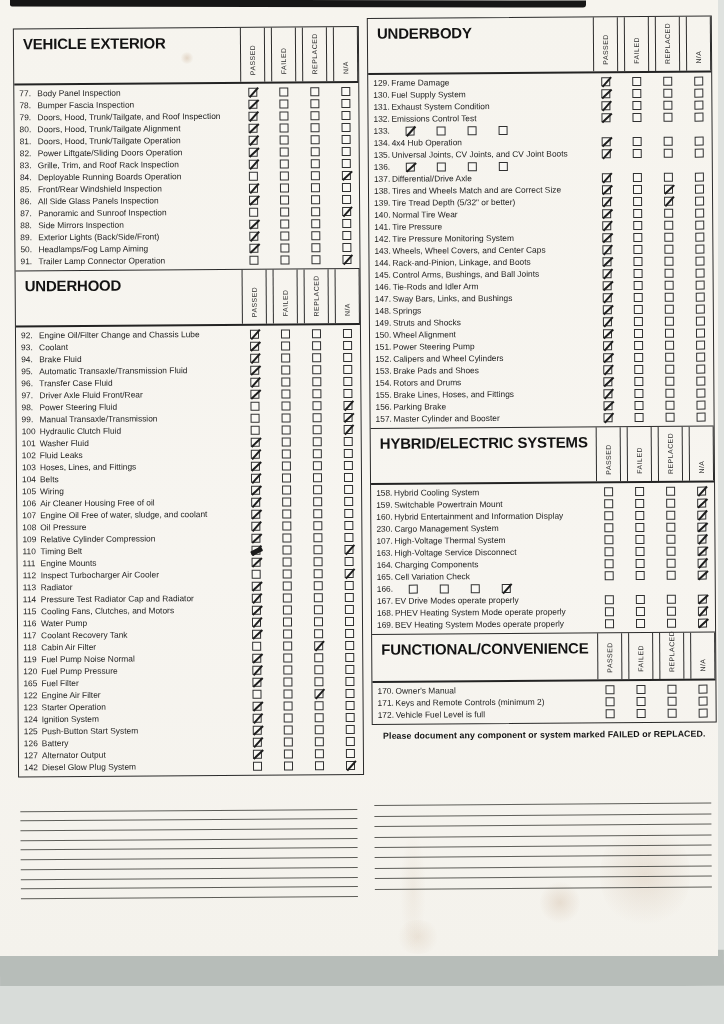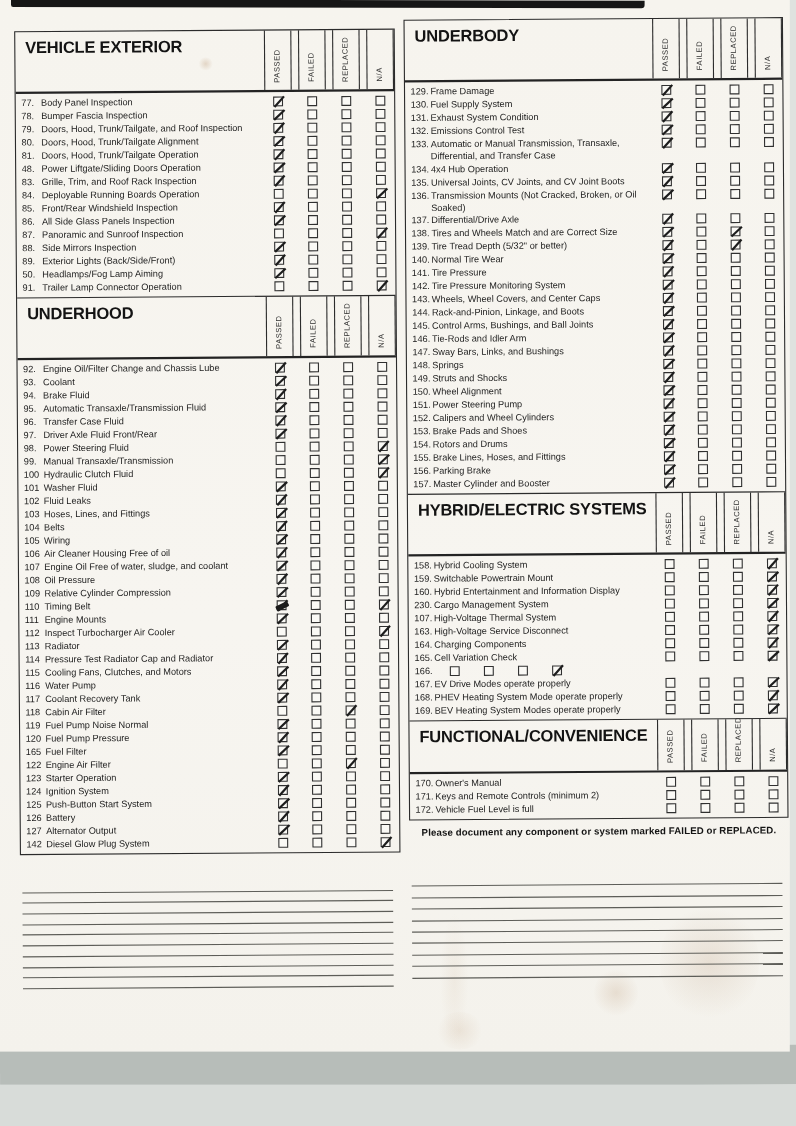--- a/index.html
+++ b/index.html
@@ -164,21 +164,21 @@
                     <span class="cb"></span>
                   </span>
                   <span class="cell">
                     <span class="cb"></span>
                   </span>
                   <span class="cell">
                     <span class="cb"></span>
                   </span>
                 </div>
                 <div class="row">
-                  <span class="num">48.</span>
+                  <span class="num">82.</span>
                   <span class="lbl">Power Liftgate/Sliding Doors Operation</span>
                   <span class="cell">
                     <span class="cb checked"></span>
                   </span>
                   <span class="cell">
                     <span class="cb"></span>
                   </span>
                   <span class="cell">
                     <span class="cb"></span>
                   </span>
@@ -1023,21 +1023,20 @@
                   </span>
                   <span class="cell">
                     <span class="cb"></span>
                   </span>
                   <span class="cell">
                     <span class="cb"></span>
                   </span>
                 </div>
                 <div class="row">
                   <span class="num">133.</span>
-                  <span class="lbl">Automatic or Manual Transmission, Transaxle, Differential, and Transfer Case</span>
                   <span class="cell">
                     <span class="cb checked"></span>
                   </span>
                   <span class="cell">
                     <span class="cb"></span>
                   </span>
                   <span class="cell">
                     <span class="cb"></span>
                   </span>
                   <span class="cell">
@@ -1071,21 +1070,20 @@
                   </span>
                   <span class="cell">
                     <span class="cb"></span>
                   </span>
                   <span class="cell">
                     <span class="cb"></span>
                   </span>
                 </div>
                 <div class="row">
                   <span class="num">136.</span>
-                  <span class="lbl">Transmission Mounts (Not Cracked, Broken, or Oil Soaked)</span>
                   <span class="cell">
                     <span class="cb checked"></span>
                   </span>
                   <span class="cell">
                     <span class="cb"></span>
                   </span>
                   <span class="cell">
                     <span class="cb"></span>
                   </span>
                   <span class="cell">

